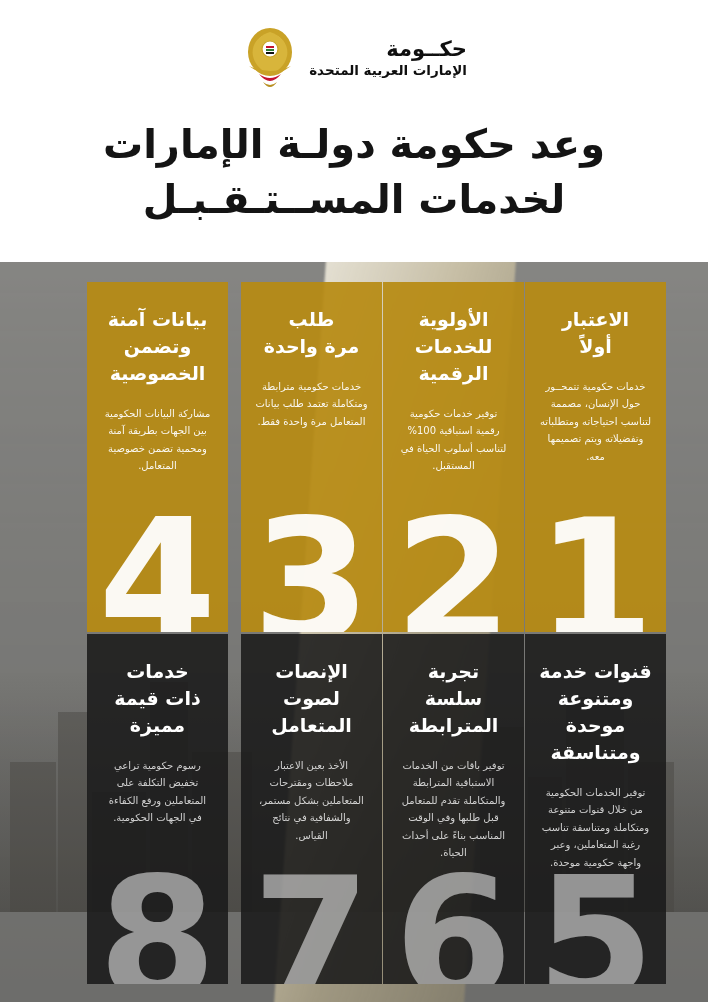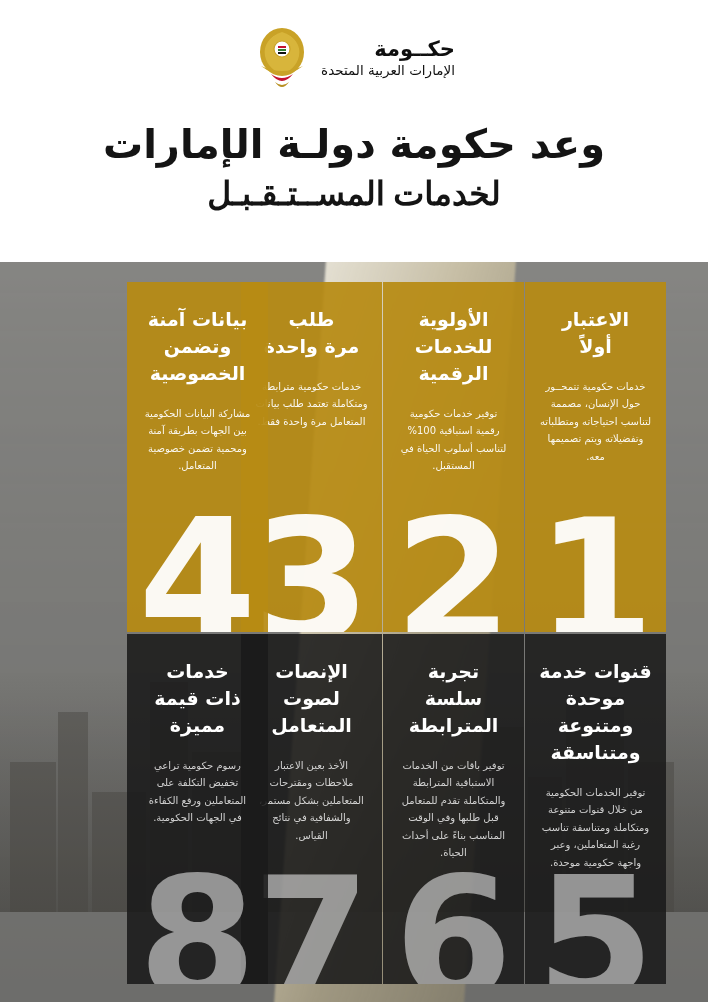--- a/index.html
+++ b/index.html
@@ -26,33 +26,33 @@
   }
   .emblem svg{display:block;}
   .logo-text{
     display:flex;flex-direction:column;align-items:flex-start;justify-content:center;
     line-height:1.12;
   }
   .logo-text .l1{
     font-size:21px;font-weight:bold;color:#0f0f0f;letter-spacing:0px;
   }
   .logo-text .l2{
-    font-size:13.5px;font-weight:normal;color:#0f0f0f;margin-top:2px;
+    font-size:13.5px;font-weight:bold;color:#0f0f0f;margin-top:2px;
   }
 
   .title-wrap{
     margin-top:26px;width:640px;text-align:center;
   }
   .title-l1{
     font-size:40px;font-weight:bold;color:#141414;letter-spacing:0.5px;line-height:1.2;
     white-space:nowrap;
   }
   .title-l2{
-    font-size:33px;font-weight:bold;color:#141414;letter-spacing:0.5px;line-height:1.25;
-    margin-top:6px;white-space:nowrap;font-family:Liberation Serif, serif;
+    font-size:40px;font-weight:bold;color:#141414;letter-spacing:0.5px;line-height:1.25;
+    margin-top:6px;white-space:nowrap;
   }
 
   
   .band{
     position:absolute;top:262px;left:0;width:708px;height:740px;overflow:hidden;
     background:#8e8e8c;
   }
   .bg-photo{
     position:absolute;inset:0;
     background:
@@ -107,21 +107,21 @@
   }
   .card.dark .card-num{color:rgba(255,255,255,0.52);bottom:-40px;}
   .card.gold .card-num{color:rgba(255,255,255,0.95);}
 
   
   .r1{top:20px;}
   .r2{top:372px;}
   .c1{right:42px;}
   .c2{right:184px;}
   .c3{right:326px;}
-  .c4{right:440px;margin-left:8px;}
+  .c4{right:480px;margin-left:8px;}
 </style>
 </head>
 <body>
 
 <div class="page">
 
   <div class="header">
     <div class="logo-row">
       <div class="emblem">
         <svg width="58" height="72" viewBox="0 0 58 72" xmlns="http://www.w3.org/2000/svg">
@@ -202,22 +202,22 @@
         <div>وتضمن</div>
         <div>الخصوصية</div>
       </div>
       <div class="card-desc">مشاركة البيانات الحكومية بين الجهات بطريقة آمنة ومحمية تضمن خصوصية المتعامل.</div>
       <div class="card-num">4</div>
     </div>
 
     <div class="card dark r2 c1">
       <div class="card-title">
         <div>قنوات خدمة</div>
+        <div>ومتنوعة</div>
         <div>موحدة</div>
-        <div>ومتنوعة</div>
         <div>ومتناسقة</div>
       </div>
       <div class="card-desc">توفير الخدمات الحكومية من خلال قنوات متنوعة ومتكاملة ومتناسقة تناسب رغبة المتعاملين، وعبر واجهة حكومية موحدة.</div>
       <div class="card-num">5</div>
     </div>
 
     <div class="card dark r2 c2">
       <div class="card-title">
         <div>تجربة سلسة</div>
         <div>المترابطة</div>

